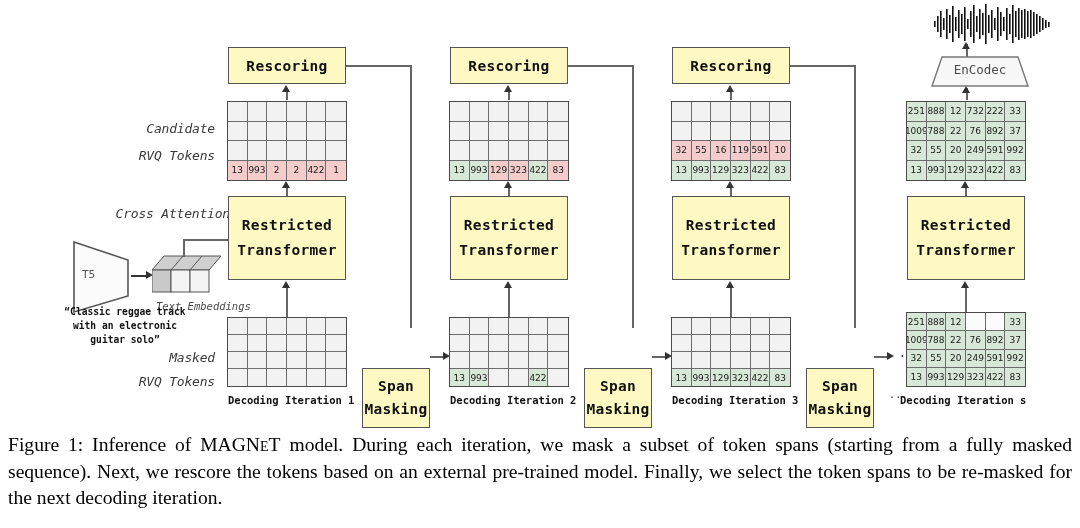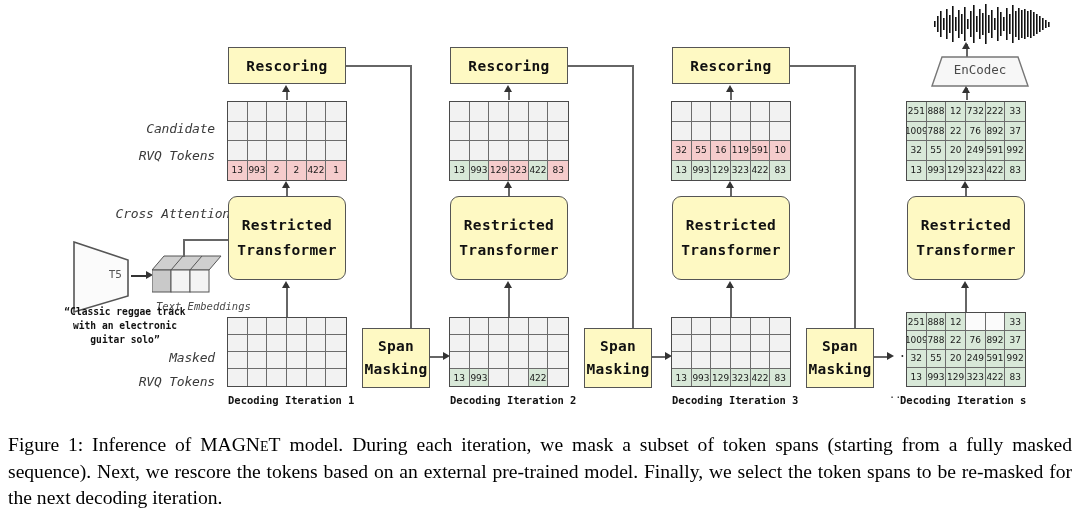--- a/index.html
+++ b/index.html
@@ -25,22 +25,22 @@
     border: 1.6px solid #555;
     display: flex; flex-direction: column;
     align-items: center; justify-content: center;
     font-family: "DejaVu Sans Mono", monospace;
     font-weight: bold;
     color: #111;
     letter-spacing: 0.3px;
     box-sizing: border-box;
   }
   .rescoring { font-size: 14.5px; }
-  .transformer { font-size: 14.5px; line-height: 1.75; border-radius: 9px; }
-  .spanmask { font-size: 14.5px; line-height: 1.6; }
+  .transformer { font-size: 14.5px; line-height: 1.75; }
+  .spanmask { font-size: 14.5px; line-height: 1.6; margin-top: 40px; }
 
   
   .grid {
     border: 1.6px solid #4a4a4a;
     display: grid;
     box-sizing: border-box;
     background: #000000;
   }
   .cell {
     border-right: 1px solid #6c6c6c;
@@ -138,21 +138,21 @@
   <div class="abs ital-label" style="left:55px; top:148px; width:160px;">RVQ Tokens</div>
 
   <div class="abs ital-label" style="left:55px; top:350px; width:160px;">Masked</div>
   <div class="abs ital-label" style="left:55px; top:374px; width:160px;">RVQ Tokens</div>
 
   <div class="abs ital-label" style="left:85px; top:206px; width:145px;">Cross Attention</div>
 
   <svg class="abs" style="left:70px; top:238px;" width="62" height="78">
     <polygon points="4,4 58,22 58,58 4,74" fill="#fbfbfb" stroke="#555" stroke-width="1.6"></polygon>
   </svg>
-  <div class="abs" style="left:82px; top:268px; width:40px; text-align:right;
+  <div class="abs" style="left:82px; top:268px; width:40px; text-align:left;
        font-family:'DejaVu Sans Mono', monospace; font-size:11px; color:#555;">T5</div>
 
   <div class="abs vline" style="left:131px; top:275px; width:15px; height:1.6px; background:#333;"></div>
   <div class="abs arrow-right" style="left:146px; top:271px;"></div>
 
   <svg class="abs" style="left:152px; top:252px;" width="72" height="48">
 
     <polygon points="0,18 12,4 69,4 57,18" fill="#cfcfcf" stroke="#555" stroke-width="1"></polygon>
     <line x1="19" y1="18" x2="31" y2="4" stroke="#555" stroke-width="1"></line>
     <line x1="38" y1="18" x2="50" y2="4" stroke="#555" stroke-width="1"></line>

